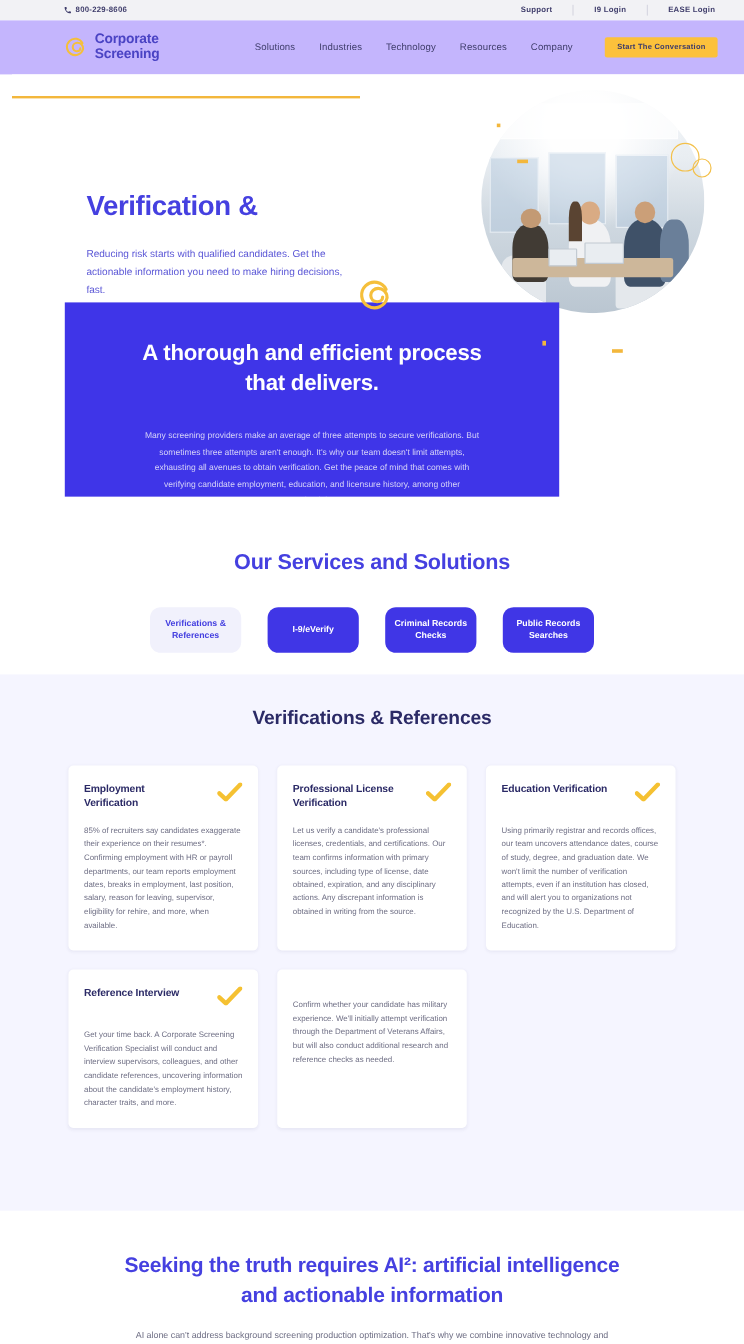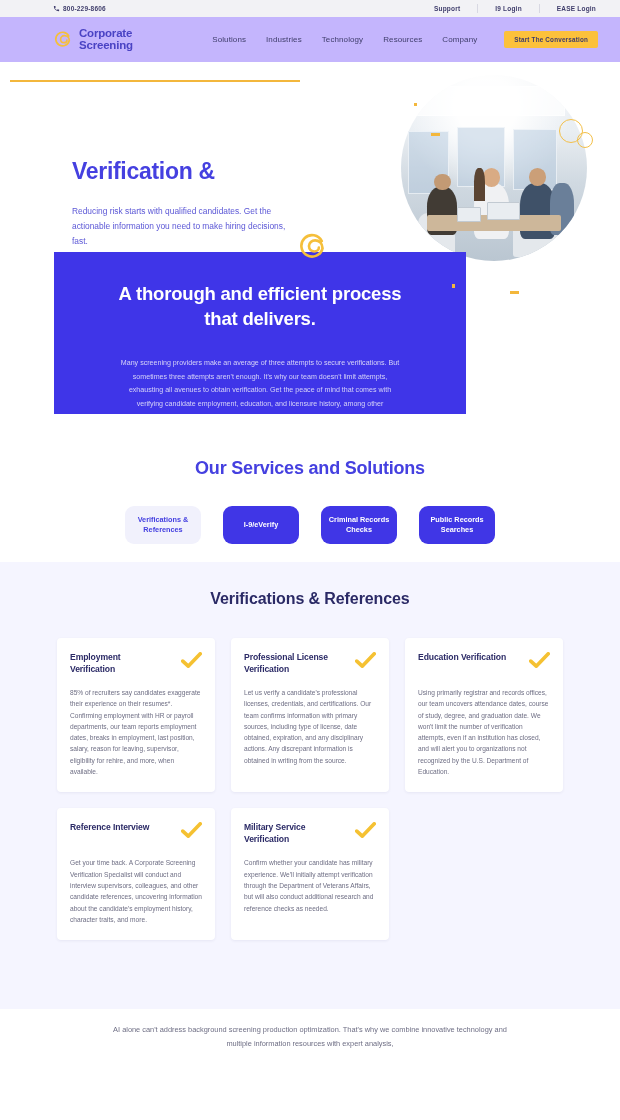--- a/index.html
+++ b/index.html
@@ -351,31 +351,24 @@
           <span class="check">
             <svg viewBox="0 0 28 22" width="21" height="16">
               <path d="M2 12.5 L9.5 19.5 L26 2.5" fill="none" stroke="#f5c132" stroke-width="5" stroke-linecap="round" stroke-linejoin="round"></path>
             </svg>
           </span>
         </div>
         <p class="card-body">Get your time back. A Corporate Screening Verification Specialist will conduct and interview supervisors, colleagues, and other candidate references, uncovering information about the candidate's employment history, character traits, and more.</p>
       </div>
 
       <div class="card">
-        <div class="card-head">
-          <div class="card-title">Military Service Verification</div>
-          <span class="check">
-            <svg viewBox="0 0 28 22" width="21" height="16">
-              <path d="M2 12.5 L9.5 19.5 L26 2.5" fill="none" stroke="#f5c132" stroke-width="5" stroke-linecap="round" stroke-linejoin="round"></path>
-            </svg>
-          </span>
-        </div>
         <p class="card-body">Confirm whether your candidate has military experience. We'll initially attempt verification through the Department of Veterans Affairs, but will also conduct additional research and reference checks as needed.</p>
       </div>
 
     </div>
   </div>
 
   <div class="aisec">
+    <h2>Seeking the truth requires AI²: artificial intelligence and actionable information</h2>
     <p class="ai-text">AI alone can't address background screening production optimization. That's why we combine innovative technology and multiple information resources with expert analysis,</p>
   </div>
 
 </div>
 
 </body></html>

